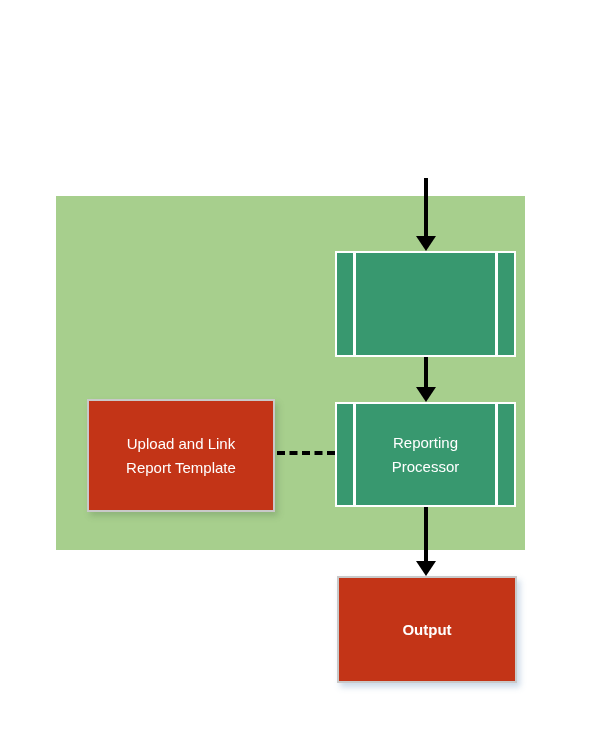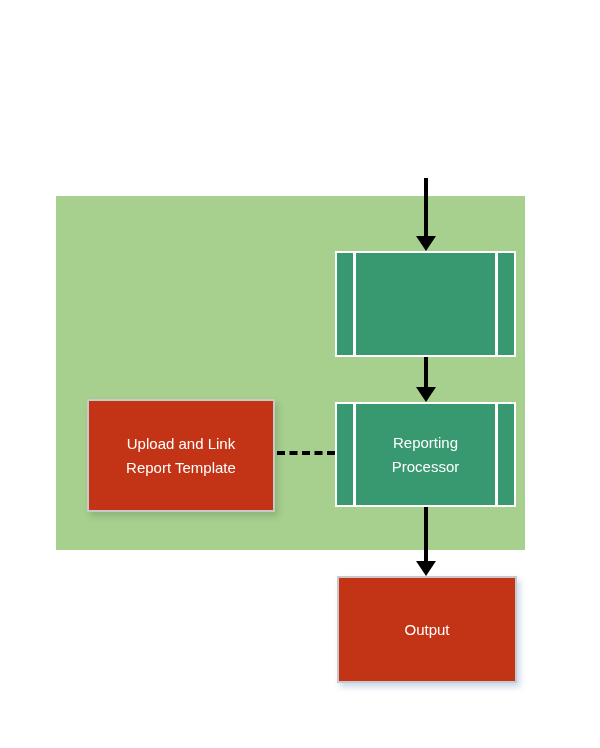--- a/index.html
+++ b/index.html
@@ -63,21 +63,21 @@
     width:3px;
     background:#FFFFFF;
   }
   .side-line.left{ left:16px; }
   .side-line.right{ right:16px; }
 
   .src-domain{ left:337px; top:73px;  width:179px; height:105px; }
   .data-input{ left:335px; top:251px; width:181px; height:106px; }
   .rep-proc  { left:335px; top:402px; width:181px; height:105px;justify-content:center; }
   .upload-box{ left:87px;  top:399px; width:188px; height:113px; }
-  .output-box{ left:337px; top:576px; width:180px; height:107px; }
+  .output-box{ left:337px; top:576px; width:180px; height:107px;font-weight:bold; }
 
   .arrow{ position:absolute; }
   .arrow .shaft{
     position:absolute;
     left:50%;
     transform:translateX(-50%);
     width:4px;
     background:var(--connector-black);
   }
   .arrow .head{

